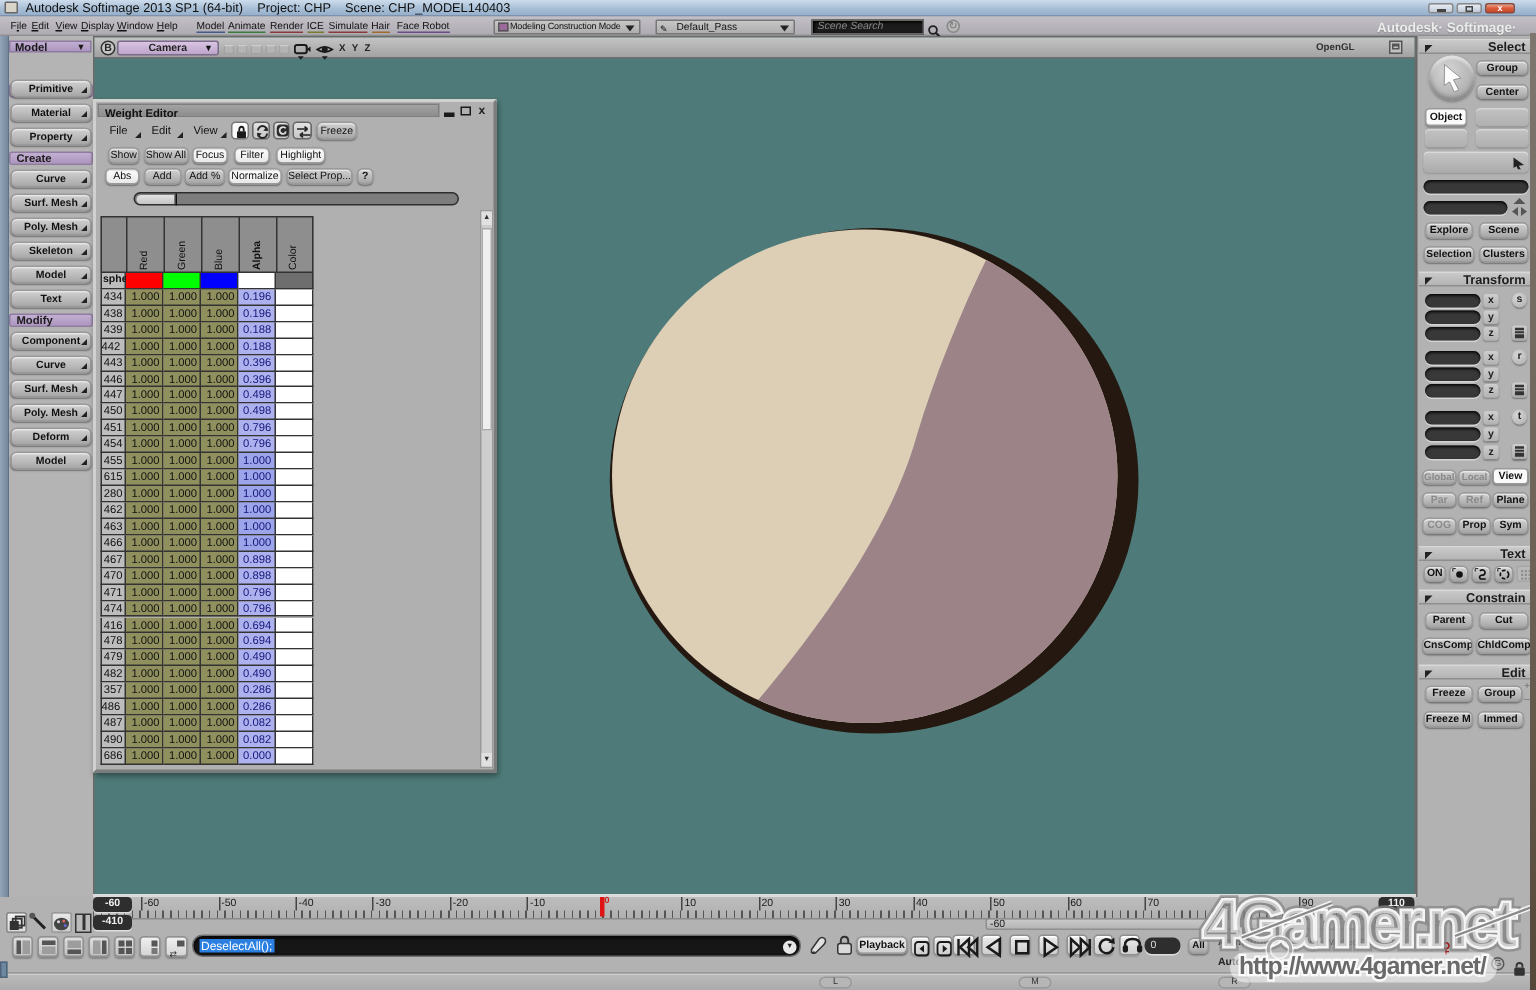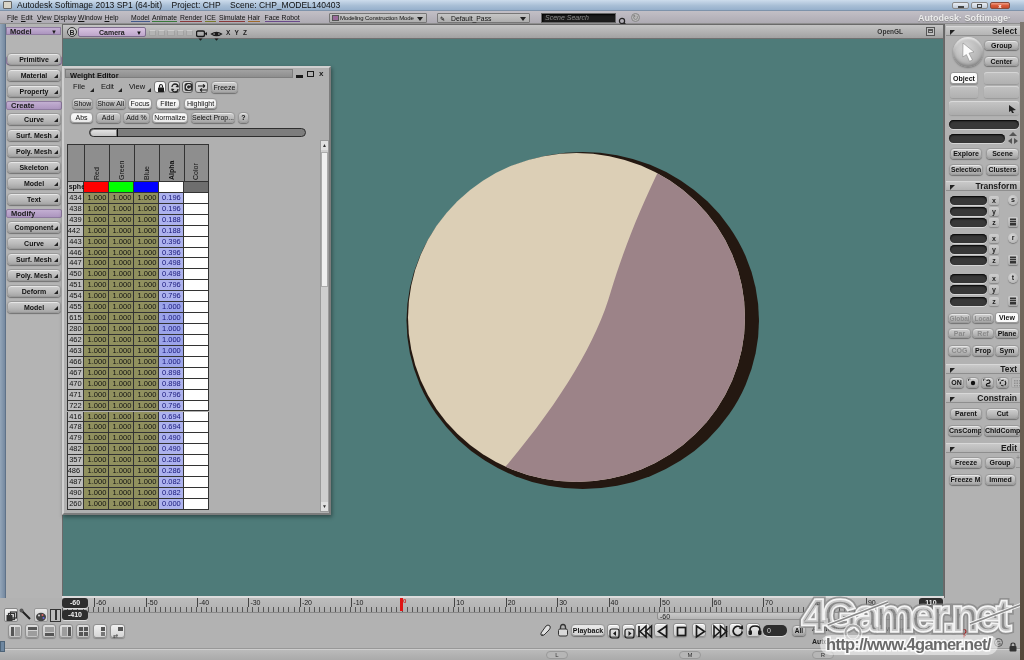--- a/index.html
+++ b/index.html
@@ -352,20 +352,24 @@
     </div>
   <div class="abs" style="left:93px;top:26px;width:14px;height:14px;background:linear-gradient(#f0f0f0,#d5d5d5);border:1px solid #909090;border-radius:3px;box-shadow:0 1px 1px #888;">
       <div class="abs" style="left:6.5px;top:2px;width:4.5px;height:4px;background:#555;"></div>
       <div class="abs" style="left:6.5px;top:7px;width:4.5px;height:4px;background:#777;"></div>
     </div>
   <div class="abs" style="left:110px;top:26px;width:15px;height:14px;background:linear-gradient(#f0f0f0,#d5d5d5);border:1px solid #909090;border-radius:3px;box-shadow:0 1px 1px #888;">
       <div class="abs" style="left:7px;top:2px;width:5px;height:4px;background:#555;"></div>
       <div class="abs" style="left:2px;top:7px;font-size:6px;color:#333;">⇄</div>
     </div>
 
+  <div class="abs" style="left:128px;top:25px;width:406px;height:15px;background:#161616;border:1px solid #6e6e6e;border-radius:7px;box-shadow:inset 0 1px 3px #000;">
+    <span style="position:absolute;left:4px;top:2px;font-size:8px;background:#2a7fe0;color:#fff;padding:0 1px;">DeselectAll();</span>
+    <div class="abs" style="right:2px;top:2.5px;width:9px;height:9px;background:#e8e8e8;border-radius:50%;font-size:5px;color:#222;text-align:center;line-height:9px;">▼</div>
+  </div>
 
   <div class="abs" style="left:538px;top:25px;width:15px;height:15px;"><svg width="15" height="15">
         <path d="M3 10 L8 3 Q10 1 12 3 Q13 5 11 7 L6 12 Q4 13 3 12 Z" fill="#e0e0e0" stroke="#333" stroke-width="1"></path>
         <path d="M3 12 Q6 10 5 13 Z" fill="#333"></path>
       </svg></div>
   <div class="abs" style="left:556px;top:25px;width:14px;height:15px;"><svg width="14" height="15">
         <rect x="2.5" y="6" width="9" height="7" rx="1.5" fill="#d9d9d9" stroke="#333" stroke-width="1"></rect>
         <path d="M4.5 6 V4.5 Q4.5 1.5 7 1.5 Q9.5 1.5 9.5 4.5 V6" fill="none" stroke="#333" stroke-width="1.3"></path>
       </svg></div>
   <div class="btn" style="left:571px;top:26px;width:34px;height:12px;font-size:7px;line-height:11px;background:linear-gradient(#ececec,#d2d2d2);">Playback</div>
@@ -608,21 +612,21 @@
 <div class="abs" style="left:45.4px;top:310.71px;width:25px;height:10.93px;background:#90905e;border-right:1px solid #333;border-bottom:1px solid #333;color:#111;text-align:right;line-height:9.93px;padding-right:2px;font-size:7.5px;">1.000</div>
 <div class="abs" style="left:70.4px;top:310.71px;width:25px;height:10.93px;background:#90905e;border-right:1px solid #333;border-bottom:1px solid #333;color:#111;text-align:right;line-height:9.93px;padding-right:2px;font-size:7.5px;">1.000</div>
 <div class="abs" style="left:95.4px;top:310.71px;width:24.4px;height:10.93px;background:#adb2ee;border-right:1px solid #333;border-bottom:1px solid #333;color:#16167a;text-align:right;line-height:9.93px;padding-right:2px;font-size:7.5px;">0.898</div>
 <div class="abs" style="left:119.8px;top:310.71px;width:24.8px;height:10.93px;background:#fff;border-right:1px solid #333;border-bottom:1px solid #333;"></div>
 <div class="abs" style="left:2.7px;top:321.64px;width:17.5px;height:10.93px;background:#bdbdbd;border-left:1px solid #333;border-right:1px solid #333;border-bottom:1px solid #333;color:#111;text-align:right;line-height:9.93px;padding-right:1.5px;font-size:7.5px;">471</div>
 <div class="abs" style="left:20.2px;top:321.64px;width:25.2px;height:10.93px;background:#90905e;border-right:1px solid #333;border-bottom:1px solid #333;color:#111;text-align:right;line-height:9.93px;padding-right:2px;font-size:7.5px;">1.000</div>
 <div class="abs" style="left:45.4px;top:321.64px;width:25px;height:10.93px;background:#90905e;border-right:1px solid #333;border-bottom:1px solid #333;color:#111;text-align:right;line-height:9.93px;padding-right:2px;font-size:7.5px;">1.000</div>
 <div class="abs" style="left:70.4px;top:321.64px;width:25px;height:10.93px;background:#90905e;border-right:1px solid #333;border-bottom:1px solid #333;color:#111;text-align:right;line-height:9.93px;padding-right:2px;font-size:7.5px;">1.000</div>
 <div class="abs" style="left:95.4px;top:321.64px;width:24.4px;height:10.93px;background:#adb2ee;border-right:1px solid #333;border-bottom:1px solid #333;color:#16167a;text-align:right;line-height:9.93px;padding-right:2px;font-size:7.5px;">0.796</div>
 <div class="abs" style="left:119.8px;top:321.64px;width:24.8px;height:10.93px;background:#fff;border-right:1px solid #333;border-bottom:1px solid #333;"></div>
-<div class="abs" style="left:2.7px;top:332.57px;width:17.5px;height:10.93px;background:#bdbdbd;border-left:1px solid #333;border-right:1px solid #333;border-bottom:1px solid #333;color:#111;text-align:right;line-height:9.93px;padding-right:1.5px;font-size:7.5px;">722</div>
+<div class="abs" style="left:2.7px;top:332.57px;width:17.5px;height:10.93px;background:#bdbdbd;border-left:1px solid #333;border-right:1px solid #333;border-bottom:1px solid #333;color:#111;text-align:right;line-height:9.93px;padding-right:1.5px;font-size:7.5px;">474</div>
 <div class="abs" style="left:20.2px;top:332.57px;width:25.2px;height:10.93px;background:#90905e;border-right:1px solid #333;border-bottom:1px solid #333;color:#111;text-align:right;line-height:9.93px;padding-right:2px;font-size:7.5px;">1.000</div>
 <div class="abs" style="left:45.4px;top:332.57px;width:25px;height:10.93px;background:#90905e;border-right:1px solid #333;border-bottom:1px solid #333;color:#111;text-align:right;line-height:9.93px;padding-right:2px;font-size:7.5px;">1.000</div>
 <div class="abs" style="left:70.4px;top:332.57px;width:25px;height:10.93px;background:#90905e;border-right:1px solid #333;border-bottom:1px solid #333;color:#111;text-align:right;line-height:9.93px;padding-right:2px;font-size:7.5px;">1.000</div>
 <div class="abs" style="left:95.4px;top:332.57px;width:24.4px;height:10.93px;background:#adb2ee;border-right:1px solid #333;border-bottom:1px solid #333;color:#16167a;text-align:right;line-height:9.93px;padding-right:2px;font-size:7.5px;">0.796</div>
 <div class="abs" style="left:119.8px;top:332.57px;width:24.8px;height:10.93px;background:#fff;border-right:1px solid #333;border-bottom:1px solid #333;"></div>
 <div class="abs" style="left:2.7px;top:343.50px;width:17.5px;height:10.93px;background:#bdbdbd;border-left:1px solid #333;border-right:1px solid #333;border-bottom:1px solid #333;color:#111;text-align:right;line-height:9.93px;padding-right:1.5px;font-size:7.5px;">416</div>
 <div class="abs" style="left:20.2px;top:343.50px;width:25.2px;height:10.93px;background:#90905e;border-right:1px solid #333;border-bottom:1px solid #333;color:#111;text-align:right;line-height:9.93px;padding-right:2px;font-size:7.5px;">1.000</div>
 <div class="abs" style="left:45.4px;top:343.50px;width:25px;height:10.93px;background:#90905e;border-right:1px solid #333;border-bottom:1px solid #333;color:#111;text-align:right;line-height:9.93px;padding-right:2px;font-size:7.5px;">1.000</div>
 <div class="abs" style="left:70.4px;top:343.50px;width:25px;height:10.93px;background:#90905e;border-right:1px solid #333;border-bottom:1px solid #333;color:#111;text-align:right;line-height:9.93px;padding-right:2px;font-size:7.5px;">1.000</div>
 <div class="abs" style="left:95.4px;top:343.50px;width:24.4px;height:10.93px;background:#adb2ee;border-right:1px solid #333;border-bottom:1px solid #333;color:#16167a;text-align:right;line-height:9.93px;padding-right:2px;font-size:7.5px;">0.694</div>
@@ -662,21 +666,21 @@
 <div class="abs" style="left:45.4px;top:409.08px;width:25px;height:10.93px;background:#90905e;border-right:1px solid #333;border-bottom:1px solid #333;color:#111;text-align:right;line-height:9.93px;padding-right:2px;font-size:7.5px;">1.000</div>
 <div class="abs" style="left:70.4px;top:409.08px;width:25px;height:10.93px;background:#90905e;border-right:1px solid #333;border-bottom:1px solid #333;color:#111;text-align:right;line-height:9.93px;padding-right:2px;font-size:7.5px;">1.000</div>
 <div class="abs" style="left:95.4px;top:409.08px;width:24.4px;height:10.93px;background:#adb2ee;border-right:1px solid #333;border-bottom:1px solid #333;color:#16167a;text-align:right;line-height:9.93px;padding-right:2px;font-size:7.5px;">0.082</div>
 <div class="abs" style="left:119.8px;top:409.08px;width:24.8px;height:10.93px;background:#fff;border-right:1px solid #333;border-bottom:1px solid #333;"></div>
 <div class="abs" style="left:2.7px;top:420.01px;width:17.5px;height:10.93px;background:#bdbdbd;border-left:1px solid #333;border-right:1px solid #333;border-bottom:1px solid #333;color:#111;text-align:right;line-height:9.93px;padding-right:1.5px;font-size:7.5px;">490</div>
 <div class="abs" style="left:20.2px;top:420.01px;width:25.2px;height:10.93px;background:#90905e;border-right:1px solid #333;border-bottom:1px solid #333;color:#111;text-align:right;line-height:9.93px;padding-right:2px;font-size:7.5px;">1.000</div>
 <div class="abs" style="left:45.4px;top:420.01px;width:25px;height:10.93px;background:#90905e;border-right:1px solid #333;border-bottom:1px solid #333;color:#111;text-align:right;line-height:9.93px;padding-right:2px;font-size:7.5px;">1.000</div>
 <div class="abs" style="left:70.4px;top:420.01px;width:25px;height:10.93px;background:#90905e;border-right:1px solid #333;border-bottom:1px solid #333;color:#111;text-align:right;line-height:9.93px;padding-right:2px;font-size:7.5px;">1.000</div>
 <div class="abs" style="left:95.4px;top:420.01px;width:24.4px;height:10.93px;background:#adb2ee;border-right:1px solid #333;border-bottom:1px solid #333;color:#16167a;text-align:right;line-height:9.93px;padding-right:2px;font-size:7.5px;">0.082</div>
 <div class="abs" style="left:119.8px;top:420.01px;width:24.8px;height:10.93px;background:#fff;border-right:1px solid #333;border-bottom:1px solid #333;"></div>
-<div class="abs" style="left:2.7px;top:430.94px;width:17.5px;height:10.93px;background:#bdbdbd;border-left:1px solid #333;border-right:1px solid #333;border-bottom:1px solid #333;color:#111;text-align:right;line-height:9.93px;padding-right:1.5px;font-size:7.5px;">260</div>
+<div class="abs" style="left:2.7px;top:430.94px;width:17.5px;height:10.93px;background:#bdbdbd;border-left:1px solid #333;border-right:1px solid #333;border-bottom:1px solid #333;color:#111;text-align:right;line-height:9.93px;padding-right:1.5px;font-size:7.5px;">686</div>
 <div class="abs" style="left:20.2px;top:430.94px;width:25.2px;height:10.93px;background:#90905e;border-right:1px solid #333;border-bottom:1px solid #333;color:#111;text-align:right;line-height:9.93px;padding-right:2px;font-size:7.5px;">1.000</div>
 <div class="abs" style="left:45.4px;top:430.94px;width:25px;height:10.93px;background:#90905e;border-right:1px solid #333;border-bottom:1px solid #333;color:#111;text-align:right;line-height:9.93px;padding-right:2px;font-size:7.5px;">1.000</div>
 <div class="abs" style="left:70.4px;top:430.94px;width:25px;height:10.93px;background:#90905e;border-right:1px solid #333;border-bottom:1px solid #333;color:#111;text-align:right;line-height:9.93px;padding-right:2px;font-size:7.5px;">1.000</div>
 <div class="abs" style="left:95.4px;top:430.94px;width:24.4px;height:10.93px;background:#adb2ee;border-right:1px solid #333;border-bottom:1px solid #333;color:#16167a;text-align:right;line-height:9.93px;padding-right:2px;font-size:7.5px;">0.000</div>
 <div class="abs" style="left:119.8px;top:430.94px;width:24.8px;height:10.93px;background:#fff;border-right:1px solid #333;border-bottom:1px solid #333;"></div>
 <div class="abs" style="left:256px;top:72px;width:9px;height:372px;background:#cecece;border:1px solid #9a9a9a;">
       <div class="abs" style="left:0;top:0;width:7px;height:9px;background:#e0e0e0;font-size:5px;text-align:center;line-height:8px;color:#333;">▲</div>
       <div class="abs" style="left:0;top:11px;width:7px;height:135px;background:#efefef;border:1px solid #aaa;"></div>
       <div class="abs" style="left:0;bottom:0;width:7px;height:9px;background:#e0e0e0;font-size:5px;text-align:center;line-height:8px;color:#333;">▼</div>
     </div>

